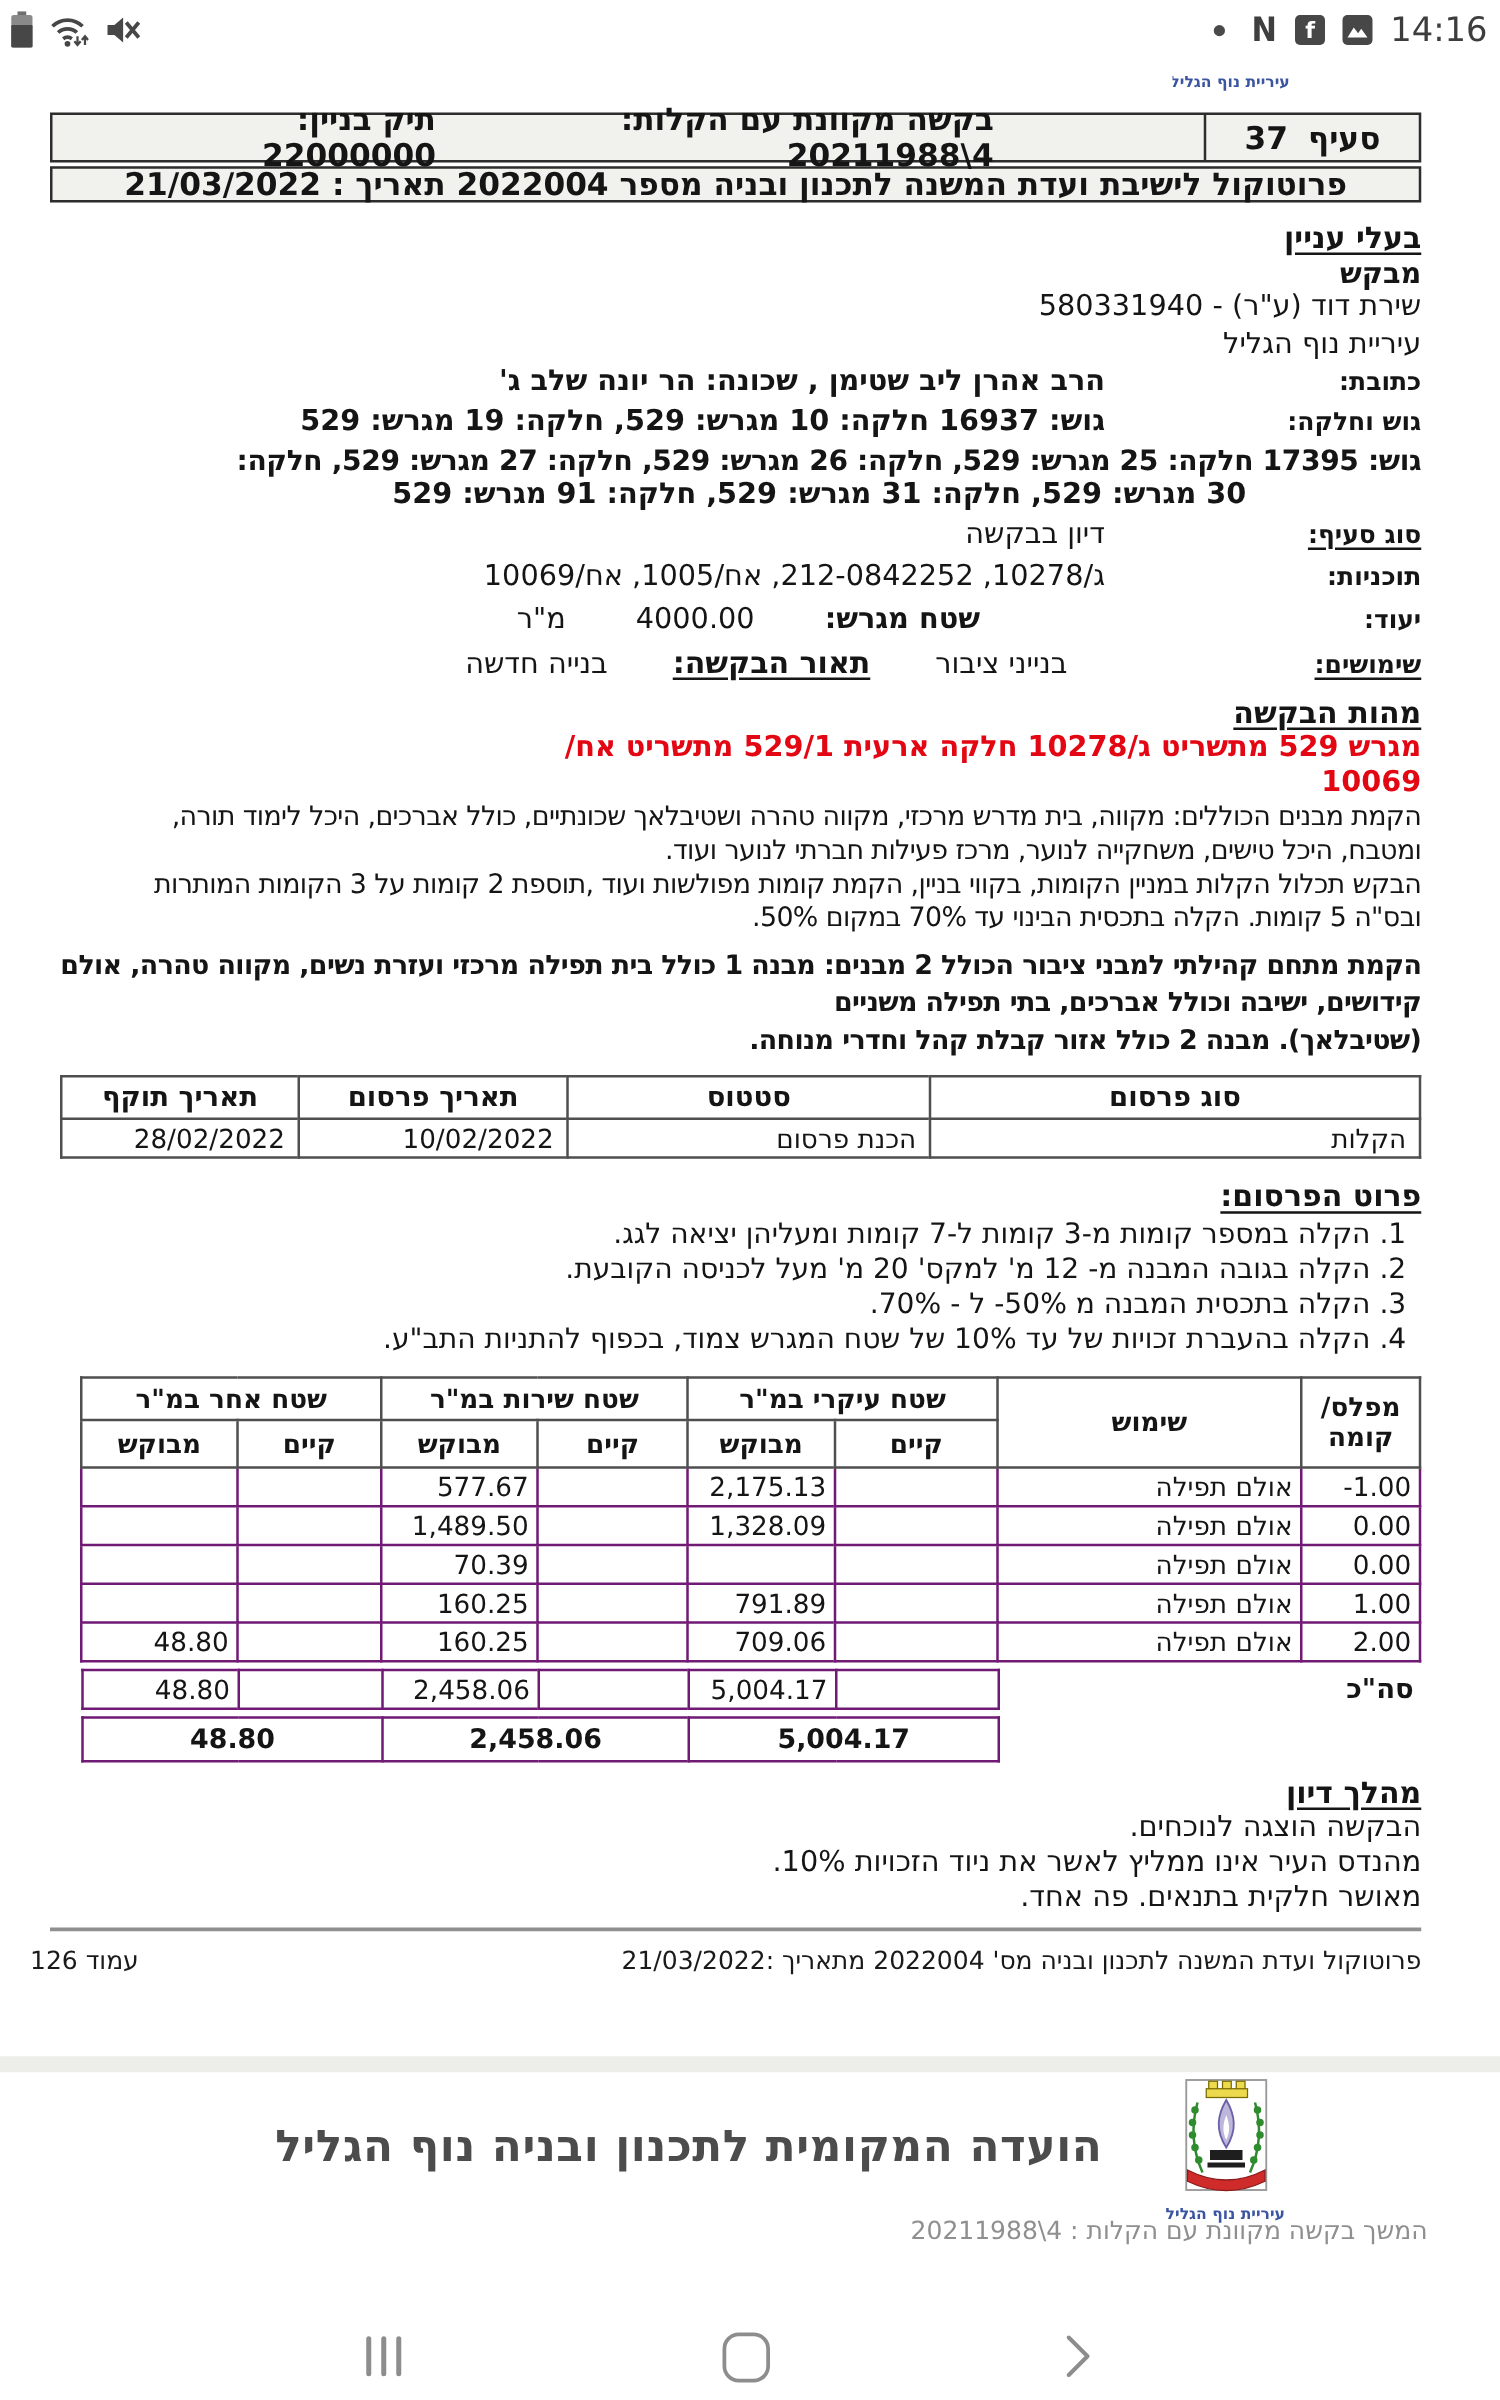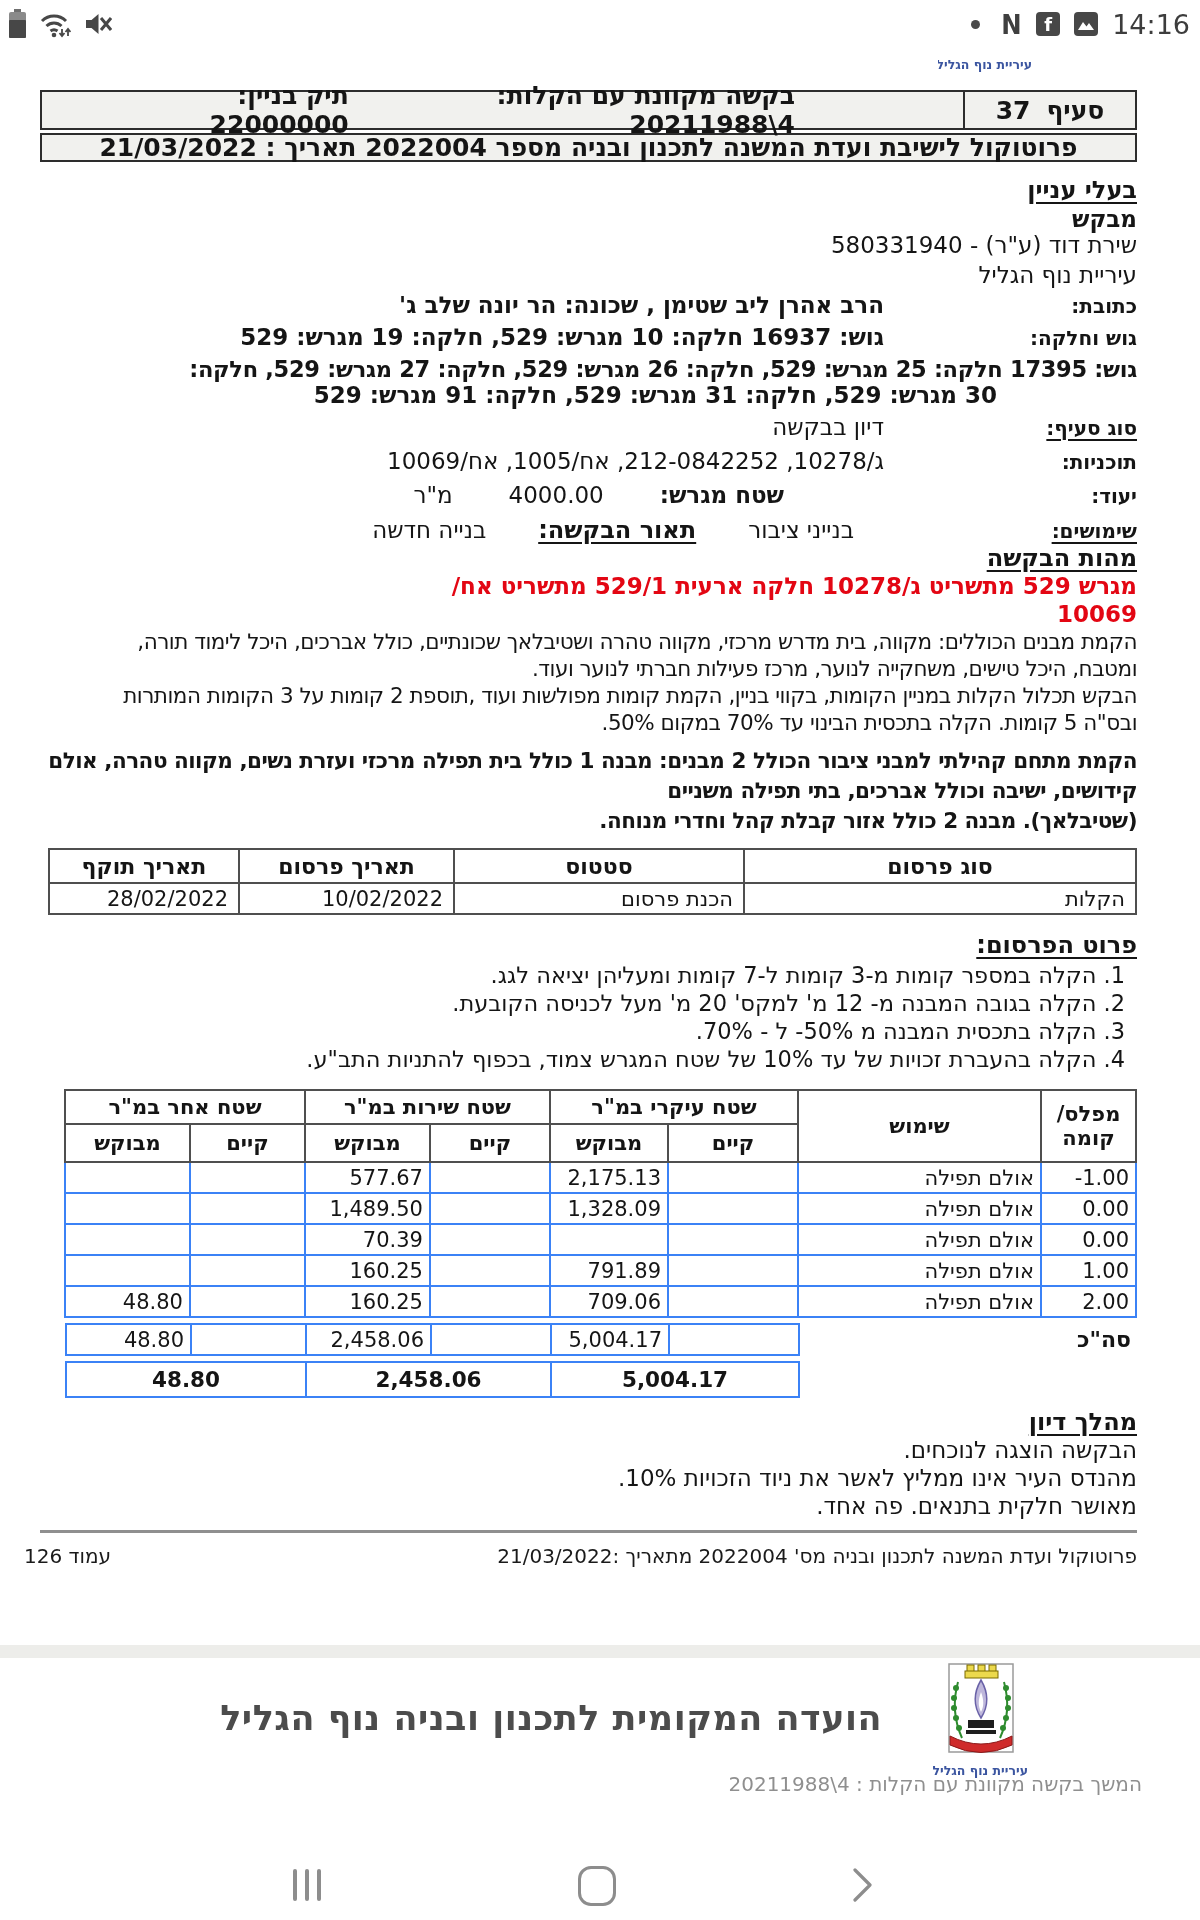--- a/index.html
+++ b/index.html
@@ -60,21 +60,21 @@
   .pub{ width:1087px; margin-top:12px; }
   .pub th{ border:2px solid #4f4f4f; font-size:22px; font-weight:bold; text-align:center; height:34px; background:#fff;}
   .pub td{ border:2px solid #4f4f4f; font-size:21px; text-align:right; padding:0 10px; height:31px; }
   .perut-items{ margin-top:2px; }
   .perut-items div{ font-size:22.5px; line-height:28px; margin-right:12px;}
   
   .area{ width:1071px; margin-top:16px; font-size:21px; }
   .area th{ border:2px solid #4f4f4f; font-weight:bold; text-align:center; background:#fff;}
   .area .h1 th{ height:34px; font-size:21px;}
   .area .h2 th{ height:38px; font-size:21px;}
-  .area td{ border:2px solid #3b82f6; height:31px; padding:0 6px; }
+  .area td{ border:2px solid #701a75; height:31px; padding:0 6px; }
   .area td.num{ direction:ltr; text-align:right; }
   .area td.lvl{ direction:ltr; text-align:right; }
   .area td.use{ text-align:right; }
   .area td.nob{ border:none; background:transparent; }
   .tot{ margin-top:5px; }
   .tot .lab{ font-weight:bold; font-size:22px; text-align:right; padding-left:48px; }
   .grand{ margin-top:5px; }
   .grand td.gcell{ font-weight:bold; text-align:center; height:35px; font-size:21.5px;}
   
   .disc-line{ font-size:23px; line-height:28px; }
@@ -86,21 +86,21 @@
   .page2{ position:absolute; top:1658px; left:0; width:1200px; height:192px; background:#fff; }
   .p2title{ position:absolute; top:40px; right:318px; font-size:35px; font-weight:bold; color:#4c4c4c; white-space:nowrap; letter-spacing:0.5px;}
   .p2cont{ position:absolute; top:114px; right:58px; font-size:20px; color:#8f8f8f; }
   
   .navbar{ position:absolute; top:1850px; left:0; width:1200px; height:70px; background:#fff; direction:ltr;}
   .nv-recents{ position:absolute; left:293px; top:19px; display:flex; gap:8px; }
   .nv-recents i{ width:4px; height:32px; background:#8d8d8d; border-radius:2px; }
   .nv-home{ position:absolute; left:578px; top:16px; width:38px; height:40px; border:3.5px solid #8d8d8d; border-radius:13px; }
   .nv-back{ position:absolute; left:853px; top:18px; }
   .mt2{margin-top:2px;} .mt4{margin-top:4px;} .mt6{margin-top:6px;} .mt8{margin-top:8px;}
-  .mt10{margin-top:10px;} .mt12{} .mt14{margin-top:14px;} .mt16{margin-top:16px;}
+  .mt10{margin-top:10px;} .mt12{margin-top:12px;} .mt14{margin-top:14px;} .mt16{margin-top:16px;}
 </style>
 </head>
 <body>
 
 <svg width="0" height="0" style="position:absolute" aria-hidden="true">
   <symbol id="emblem" viewBox="0 0 94 96">
     <rect x="15" y="2" width="64" height="88" fill="#ffffff" stroke="#9a9a9a" stroke-width="1.5"></rect>
     <rect x="33" y="3" width="7" height="7" fill="#ecd94d" stroke="#7a6a00" stroke-width="1"></rect>
     <rect x="44" y="3" width="7" height="7" fill="#ecd94d" stroke="#7a6a00" stroke-width="1"></rect>
     <rect x="55" y="3" width="7" height="7" fill="#ecd94d" stroke="#7a6a00" stroke-width="1"></rect>

